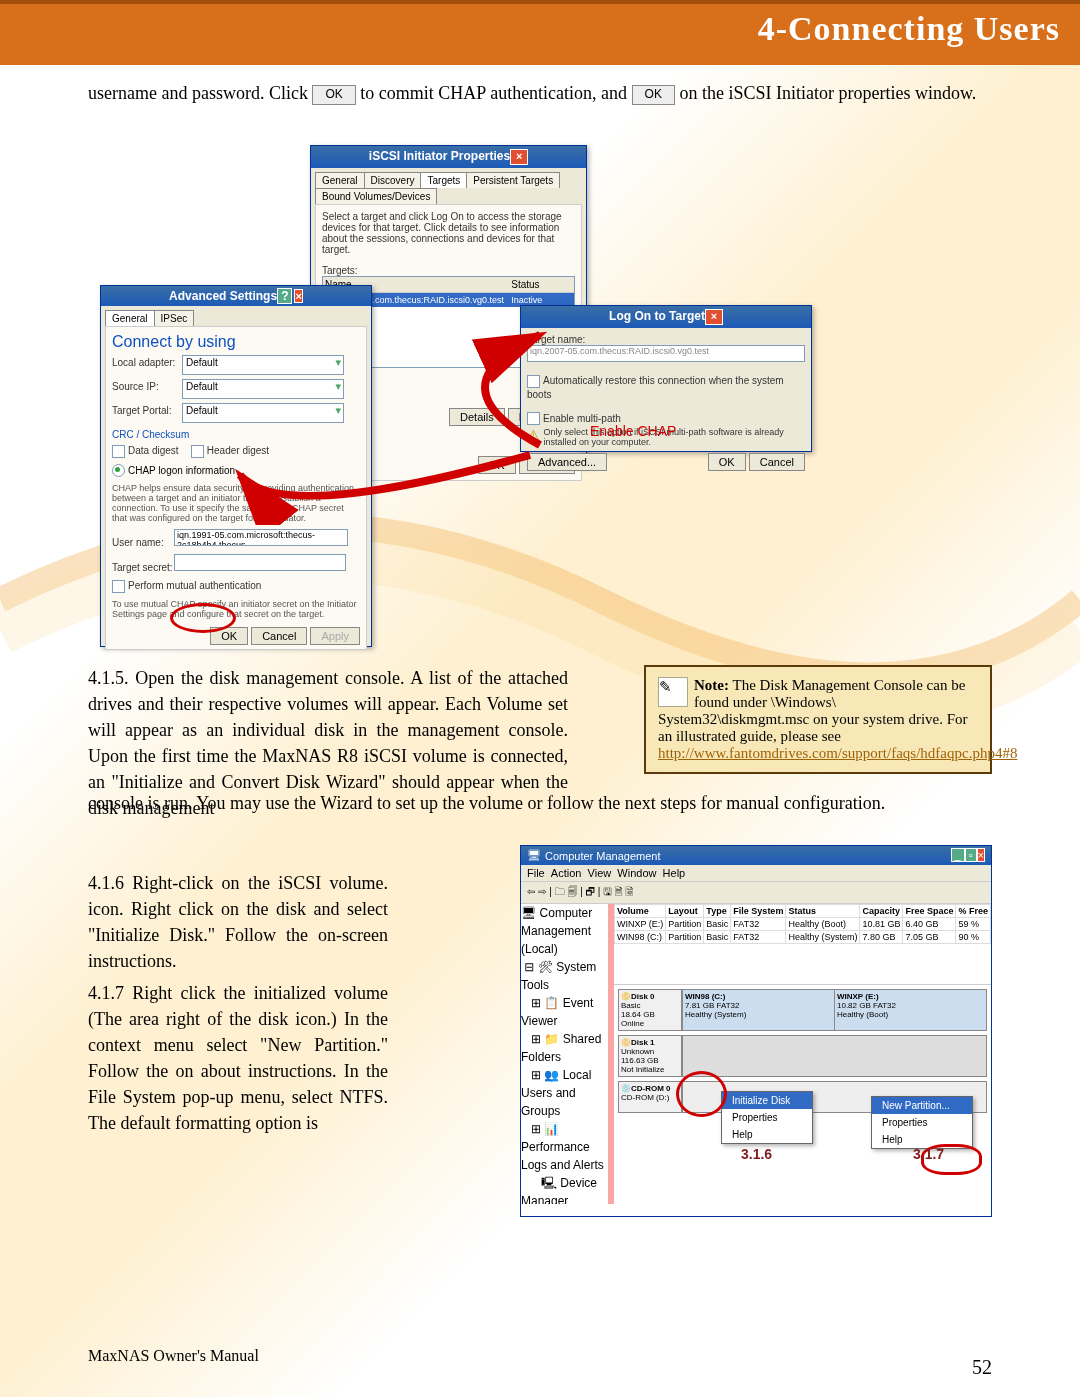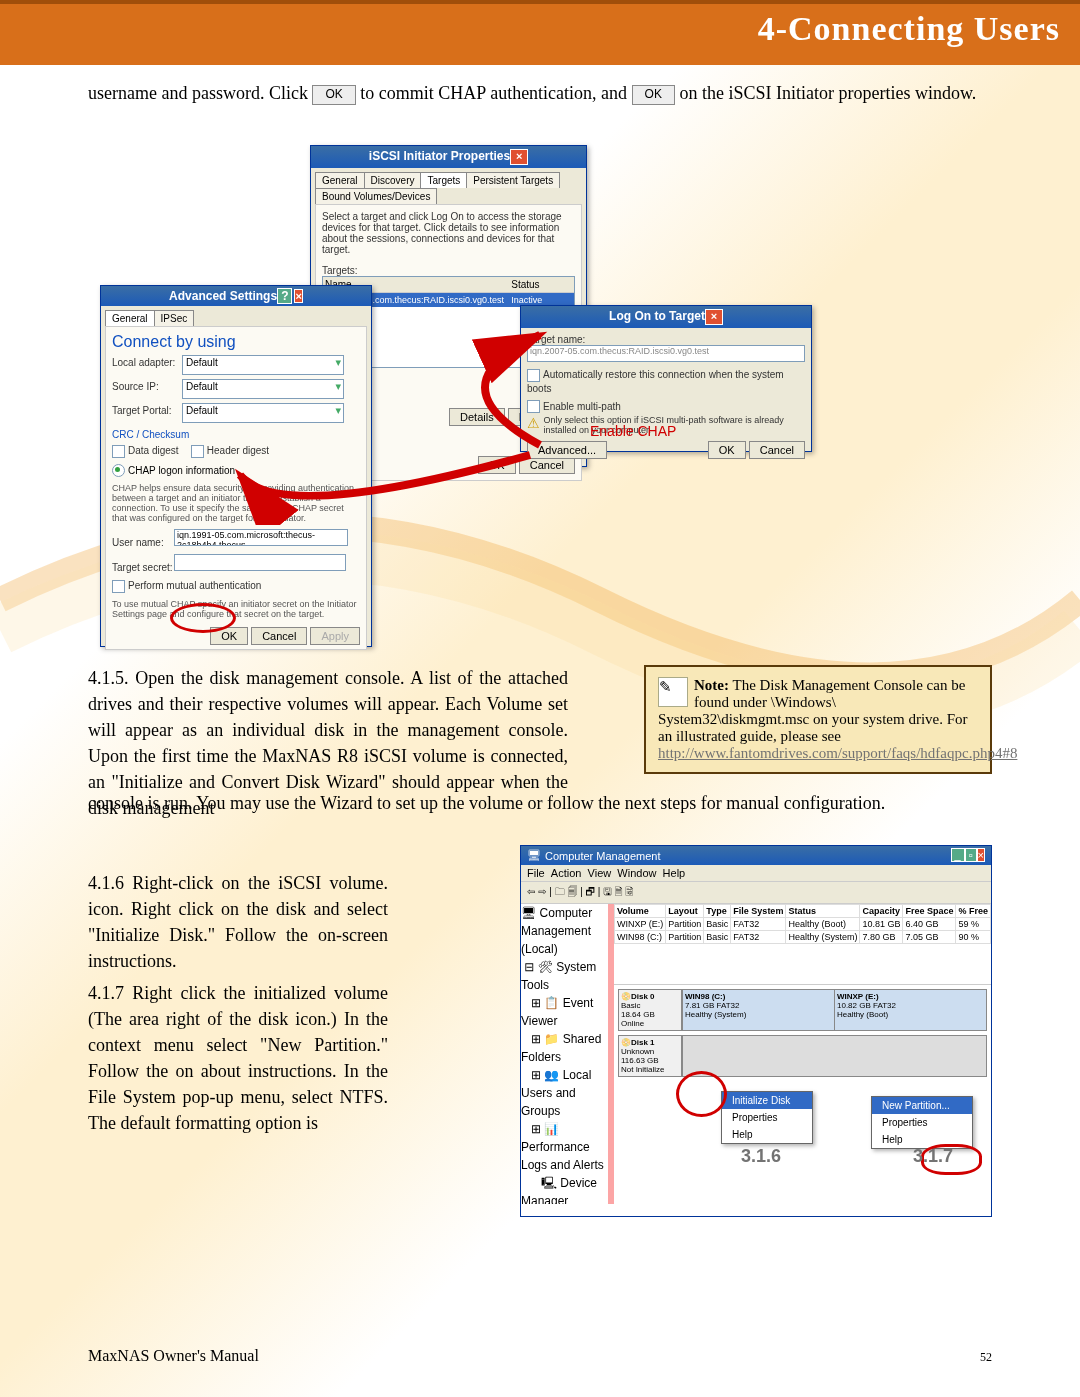--- a/index.html
+++ b/index.html
@@ -22,45 +22,45 @@
   .btn{border:1px solid #888;background:#ece9d8;padding:2px 10px;font-size:11px;display:inline-block}
   .check{display:inline-block;border:1px solid #7f9db9;width:11px;height:11px;background:#fff;vertical-align:middle;margin-right:3px}
   .radio{display:inline-block;border:1px solid #7f9db9;width:11px;height:11px;border-radius:50%;background:#fff;vertical-align:middle;margin-right:3px;position:relative}
   .radio.sel::after{content:"";position:absolute;left:2px;top:2px;width:5px;height:5px;background:#33a040;border-radius:50%}
   .redlabel{color:#d00000;font-size:14px;font-family:Arial,sans-serif}
   .redarrow{position:absolute;pointer-events:none}
   .para-415{position:absolute;left:88px;top:665px;width:480px;font-size:18px;line-height:1.45;text-align:justify}
   .para-415b{position:absolute;left:88px;top:790px;right:88px;font-size:18px;line-height:1.45;text-align:justify}
   .notebox{position:absolute;right:88px;top:665px;width:320px;border:2px solid #5a3a0a;background:#f8e8b8;padding:10px 12px;font-size:15px;font-family:Georgia,serif}
   .notebox .nh{font-weight:bold}
-  .notebox a{color:#737373;text-decoration:underline}
+  .notebox a{color:#a16207;text-decoration:underline}
   .noteicon{float:left;width:28px;height:28px;margin-right:6px;background:#fff;border:1px solid #aa8}
   .para-416{position:absolute;left:88px;top:870px;width:300px;font-size:18px;line-height:1.45;text-align:justify}
   .para-417{position:absolute;left:88px;top:980px;width:300px;font-size:18px;line-height:1.45;text-align:justify}
   .compshot{position:absolute;right:88px;top:845px;width:470px;height:370px;border:1px solid #003399;background:#fff;font-family:Tahoma,Arial,sans-serif;font-size:10px}
   .footer-left{position:absolute;left:88px;bottom:32px;font-size:16px}
-  .footer-right{position:absolute;right:88px;bottom:32px;font-size:12px}
+  .footer-right{position:absolute;right:88px;bottom:18px;font-size:20px}
   .cm-title{background:linear-gradient(#3a6ea5,#1c5ab7);color:#fff;padding:3px 6px;display:flex;justify-content:space-between;font-size:11px}
   .cm-menu{background:#ece9d8;padding:2px 6px;font-size:11px;border-bottom:1px solid #ccc}
   .cm-tool{background:#ece9d8;padding:2px 6px;border-bottom:1px solid #ccc}
   .cm-body{display:flex;height:300px}
   .cm-tree{width:150px;border-right:6px solid #fca5a5;font-size:12px;line-height:1.5;overflow:hidden}
   .cm-right{flex:1;display:flex;flex-direction:column}
   .cm-table{flex:0 0 80px;border-bottom:1px solid #ccc;overflow:hidden}
   .cm-table table{width:100%;font-size:9px;border-collapse:collapse}
   .cm-table th,.cm-table td{border:1px solid #ddd;padding:1px 2px;text-align:left;white-space:nowrap}
   .cm-disks{flex:1;padding:4px;font-size:9px}
   .diskrow{border:1px solid #888;margin-bottom:4px;display:flex;height:40px}
   .diskinfo{width:58px;border-right:1px solid #888;padding:2px;background:#f0f0f0;font-size:8px}
   .part{flex:1;border-left:1px solid #888;padding:2px;background:#ccddf0;font-size:8px}
   .ctxmenu{position:absolute;background:#fff;border:1px solid #666;font-size:10px;box-shadow:2px 2px 4px rgba(0,0,0,0.3)}
   .ctxmenu div{padding:3px 10px}
   .ctxmenu div.hl{background:#316ac5;color:#fff}
   .redcircle{position:absolute;border:3px solid #d00000;border-radius:50%}
-  .redstep{color:#737373;font-weight:bold;font-size:18px;font-family:Arial}
+  .redstep{color:#7f1d1d;font-weight:bold;font-size:14px;font-family:Arial}
   .swoosh{position:absolute;left:0;top:400px;width:1080px;height:400px;pointer-events:none;opacity:0.6}
 </style>
 </head>
 <body>
 
 <div class="page">
   <svg class="swoosh" viewBox="0 0 1080 400">
       <path d="M0 200 Q 300 50 600 200 T 1080 200" stroke="#f0a030" stroke-width="25" fill="none" opacity="0.5"></path>
       <path d="M0 230 Q 300 80 600 230 T 1080 230" stroke="#f8d080" stroke-width="50" fill="none" opacity="0.3"></path>
     </svg>
@@ -134,21 +134,21 @@
     <div class="redcircle" style="left:70px;top:458px;width:60px;height:24px;border-radius:50%"></div>
 
     <div class="win" style="left:420px;top:160px;width:290px;height:145px">
       <div class="titlebar">
           <span>Log On to Target</span>
           <span class="closex">×</span>
         </div>
       <div style="padding:6px">
         <div class="small">Target name:</div>
         <div style="border:1px solid #7f9db9;background:#fff;height:15px;font-size:9px;overflow:hidden;padding-left:2px;color:#888">iqn.2007-05.com.thecus:RAID.iscsi0.vg0.test</div>
-        <div style="margin:6px 0"><span class="check"></span><span class="small">Automatically restore this connection when the system boots</span></div>
+        <div style="margin:12px 0"><span class="check"></span><span class="small">Automatically restore this connection when the system boots</span></div>
         <div><span class="check"></span><span class="small">Enable multi-path</span></div>
         <div style="display:flex;margin-top:2px">
             <span style="color:#c90;font-size:14px;margin-right:4px">⚠</span>
             <span class="small" style="font-size:9px">Only select this option if iSCSI multi-path software is already installed on your computer.</span>
           </div>
         <div style="margin-top:6px;display:flex;justify-content:space-between">
           <span class="btn">Advanced...</span>
           <span><span class="btn">OK</span> <span class="btn">Cancel</span></span>
         </div>
       </div>
@@ -244,20 +244,24 @@
         <div class="cm-disks">
           <div class="diskrow">
             <div class="diskinfo">📀<b>Disk 0</b><br><span>Basic</span><br><span>18.64 GB</span><br><span>Online</span></div>
             <div class="part"><b>WIN98 (C:)</b><br><span>7.81 GB FAT32</span><br><span>Healthy (System)</span></div>
             <div class="part"><b>WINXP (E:)</b><br><span>10.82 GB FAT32</span><br><span>Healthy (Boot)</span></div>
           </div>
           <div class="diskrow">
             <div class="diskinfo">📀<b>Disk 1</b><br><span>Unknown</span><br><span>116.63 GB</span><br><span>Not Initialize</span></div>
             <div class="part" style="background:#ddd"></div>
           </div>
+          <div class="diskrow" style="height:30px">
+            <div class="diskinfo">💿<b>CD-ROM 0</b><br><span>CD-ROM (D:)</span></div>
+            <div class="part" style="background:#eee"></div>
+          </div>
         </div>
       </div>
     </div>
 
     <div class="ctxmenu" style="left:200px;top:245px;width:90px">
       <div class="hl">Initialize Disk</div>
       <div>Properties</div>
       <div>Help</div>
     </div>
 

